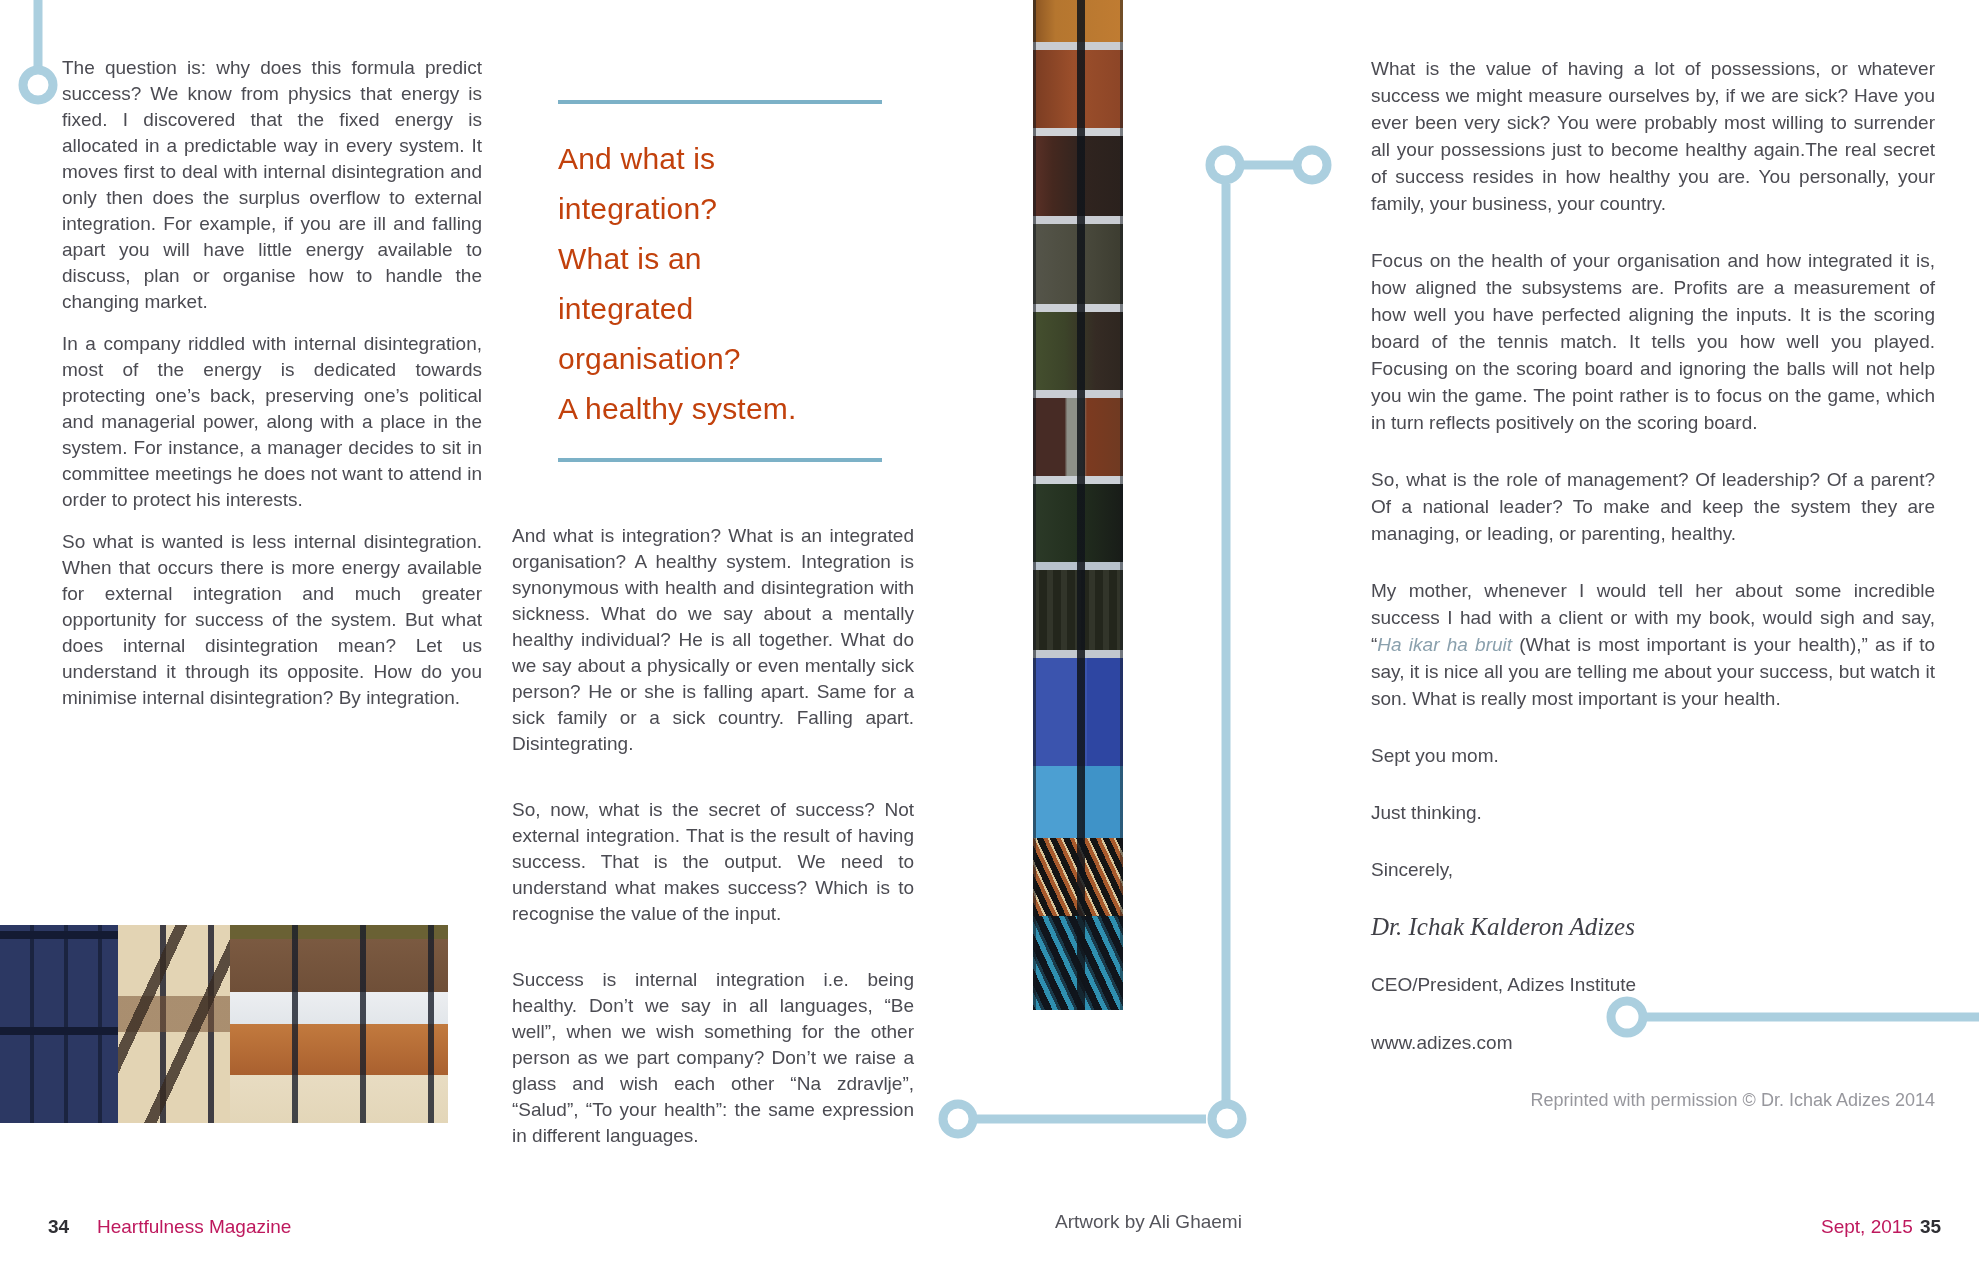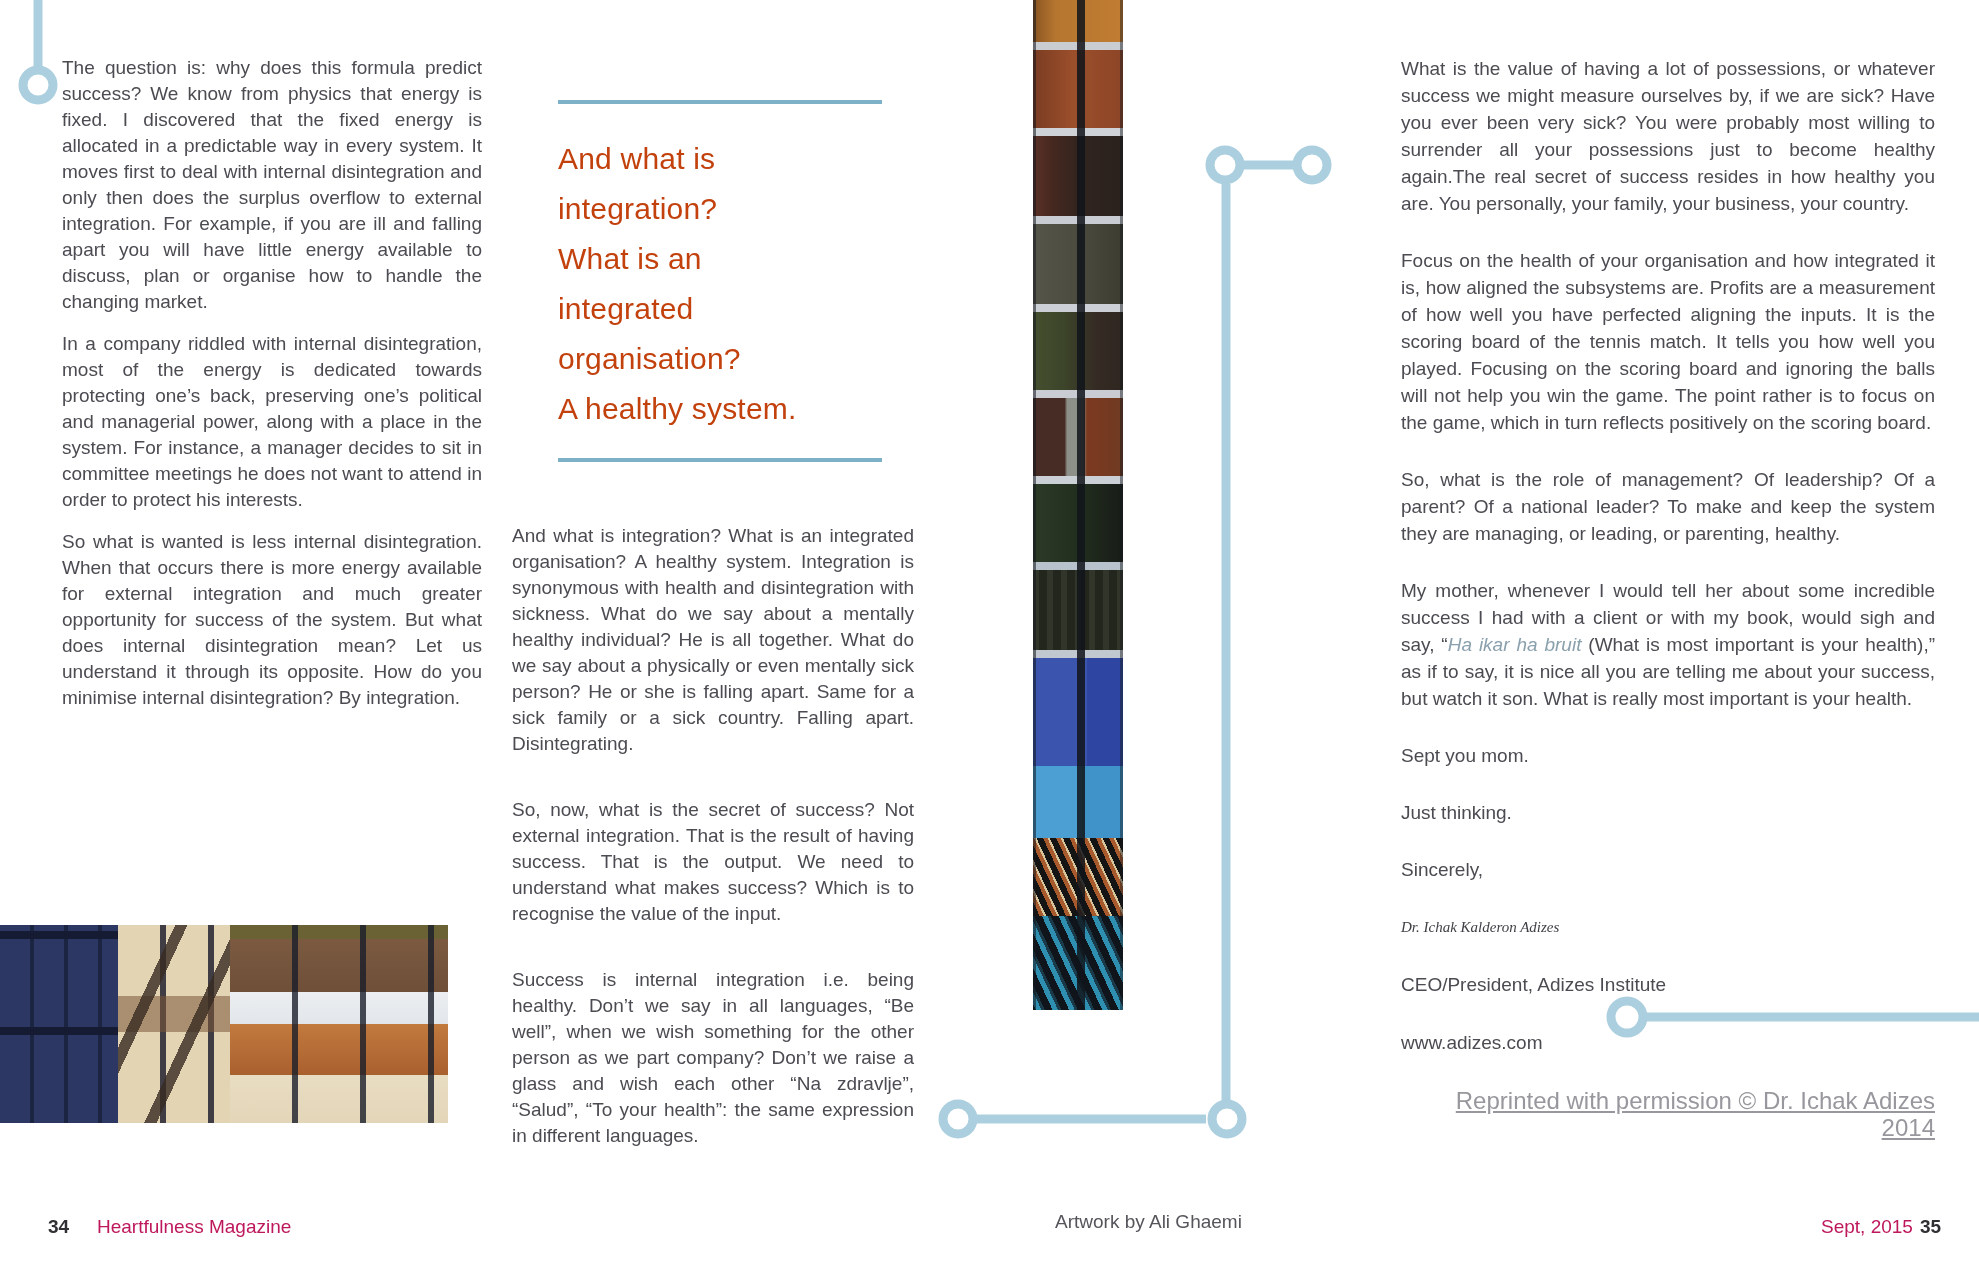--- a/index.html
+++ b/index.html
@@ -7,38 +7,38 @@
     position:relative;width:1979px;height:1265px;background:#ffffff;overflow:hidden;
     font-family:"Liberation Sans","DejaVu Sans",sans-serif;color:#4b4b52;
   }
   .col{position:absolute;text-align:justify;font-size:19px;line-height:26px;}
   .col p{margin:0;}
   .col-left{left:62px;top:55px;width:420px;}
   .col-left p{margin-bottom:16px;}
   .col-mid{left:512px;top:523px;width:402px;}
   .col-mid p{margin-bottom:40px;}
   .col-right{left:1371px;top:55px;width:564px;line-height:27px;}
-  .col-right p{margin-bottom:30px;margin-left:30px;}
+  .col-right p{margin-bottom:30px;}
 
   .pullquote-block{position:absolute;left:558px;top:100px;width:334px;}
   .rule{height:4px;width:324px;}
   .pullquote-text{
     margin:30px 0 24px 0;font-size:30px;line-height:50px;font-weight:400;
     color:#c2410c;white-space:pre-line;text-align:left;letter-spacing:.2px;
   }
 
   .closing-line{margin:0 0 11px 0;text-align:left;}
   .closing-gap{margin-top:34px;}
   .sincerely{margin:42px 0 10px 0;text-align:left;}
   .signature{
     font-family:"Liberation Serif","DejaVu Serif",serif;font-style:italic;
-    font-size:15px;line-height:28px;color:#3f3f46;text-align:left;margin:0 0 4px 0;
+    font-size:25px;line-height:28px;color:#3f3f46;text-align:left;margin:0 0 4px 0;
   }
   .sig-line{margin:0;line-height:28px;text-align:left;}
-  .reprint{margin-top:20px;text-align:right;color:#97979d;font-size:24px;text-decoration:underline;}
+  .reprint{margin-top:20px;text-align:right;color:#97979d;font-size:18px;}
   .italic-phrase{font-style:italic;color:#8aa0ad;}
 
   
   .artwork-strip{
     position:absolute;left:1033px;top:0;width:90px;height:1010px;overflow:hidden;
   }
   .artwork-strip::after{
     content:"";position:absolute;inset:0;
     background:
       linear-gradient(90deg,rgba(18,22,28,.55) 0 3px,transparent 3px calc(100% - 3px),rgba(18,22,28,.45) calc(100% - 3px)),

